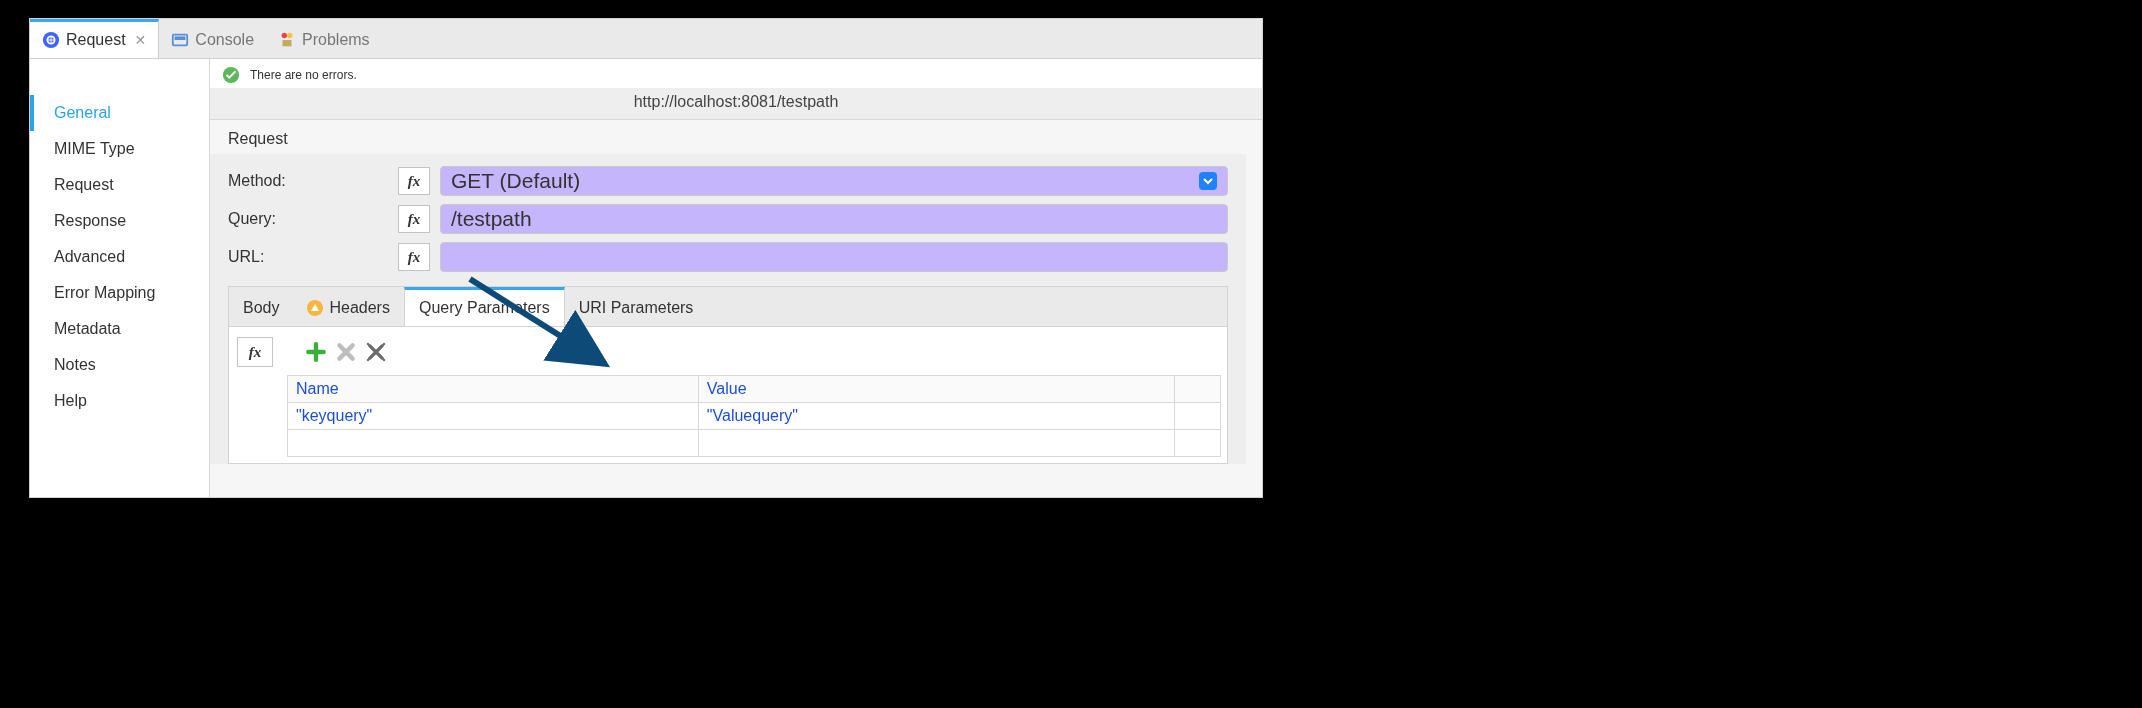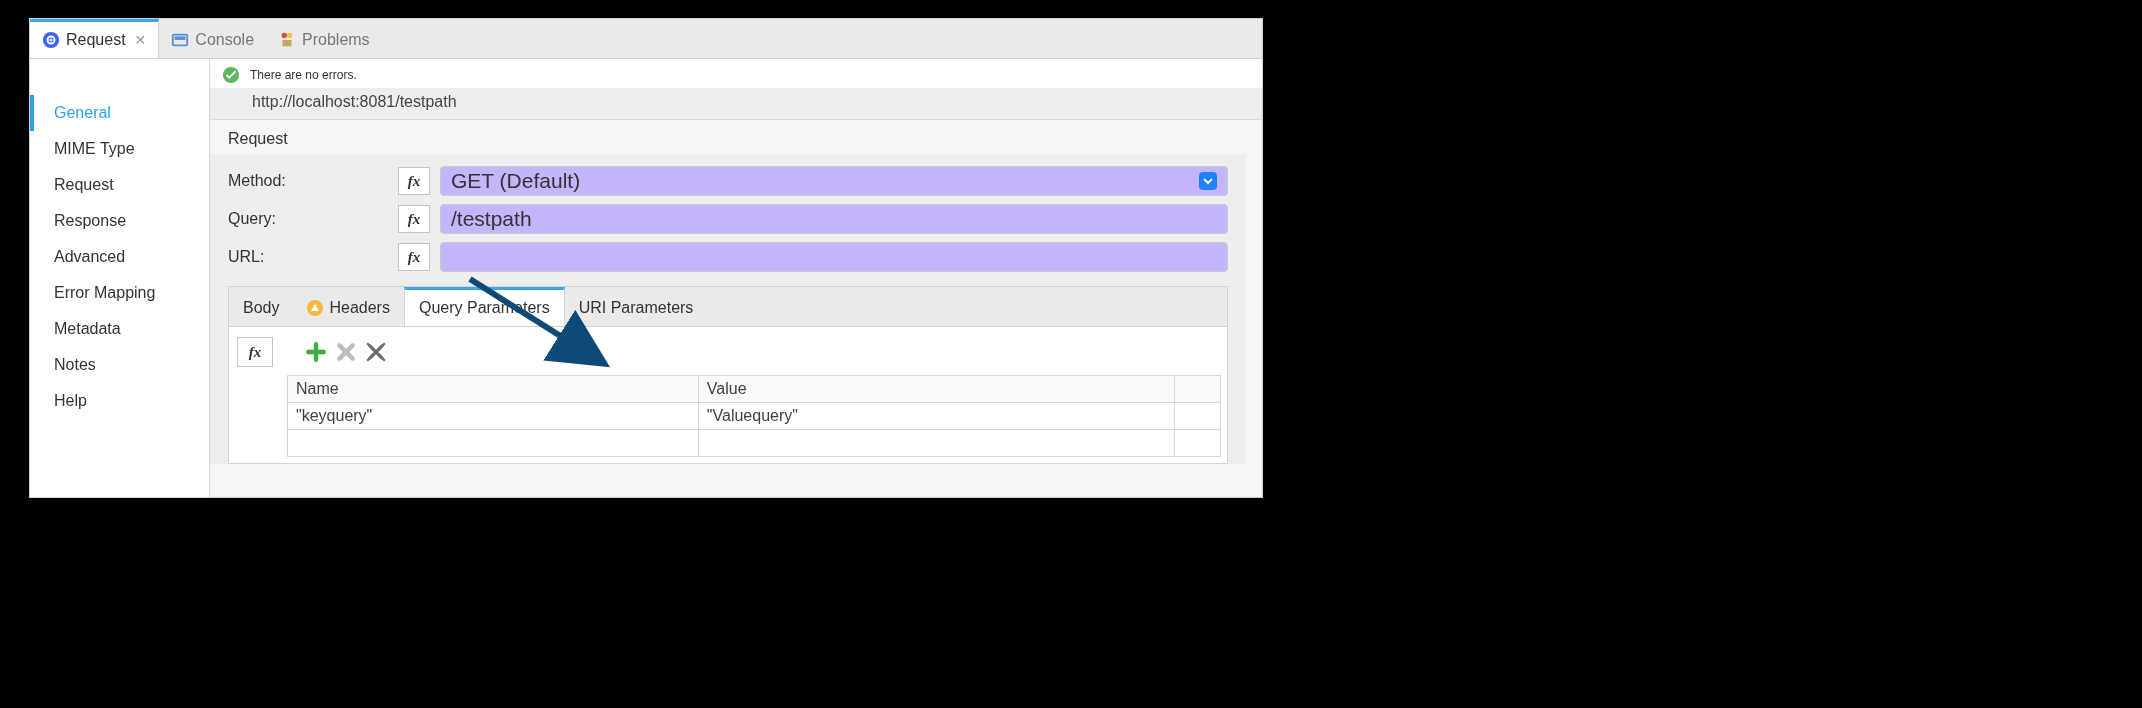--- a/index.html
+++ b/index.html
@@ -93,23 +93,24 @@
     align-items: center;
     gap: 10px;
     padding: 7px 12px 4px 12px;
     background: #fff;
     border-bottom: 1px solid #eee;
   }
   .status-row .msg { color: #333; font-size: 12px; }
   .url-row {
     background: #eee;
     color: #444;
-    padding: 4px 30px 8px 42px;
+    padding: 4px 30px 8px 30px;
     font-size: 16px;
     border-bottom: 1px solid #d9d9d9;
+    text-align: center;
   }
   .section-label {
     padding: 10px 18px 6px 18px;
     color: #333;
     font-size: 16px;
   }
   .form-area {
     background: #eee;
     margin: 0 16px 0 0;
     padding: 8px 0 0 0;
@@ -227,21 +228,21 @@
     margin-left: 52px;
     border-collapse: collapse;
     border: 1px solid #d8d8d8;
     font-size: 16px;
   }
   .param-table th, .param-table td {
     border: 1px solid #d8d8d8;
     padding: 4px 8px;
     text-align: left;
     font-weight: normal;
-    color: #404040;
+    color: #1d4ed8;
   }
   .param-table th { background: #fafafa; }
   .param-table .actcol { width: 46px; }
 
   
   .arrow {
     position: absolute;
     left: 240px;
     top: 210px;
     pointer-events: none;

